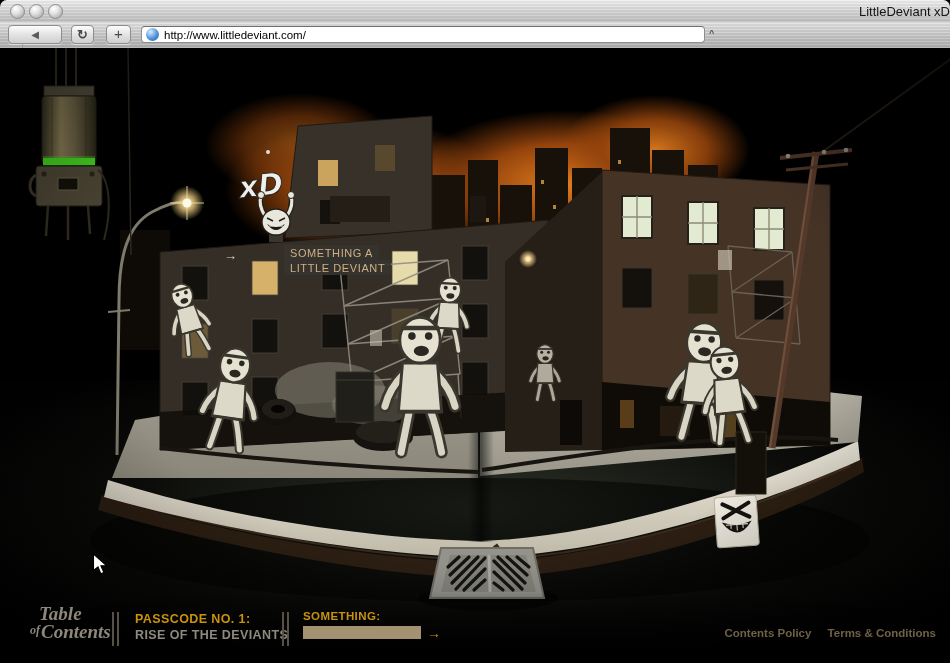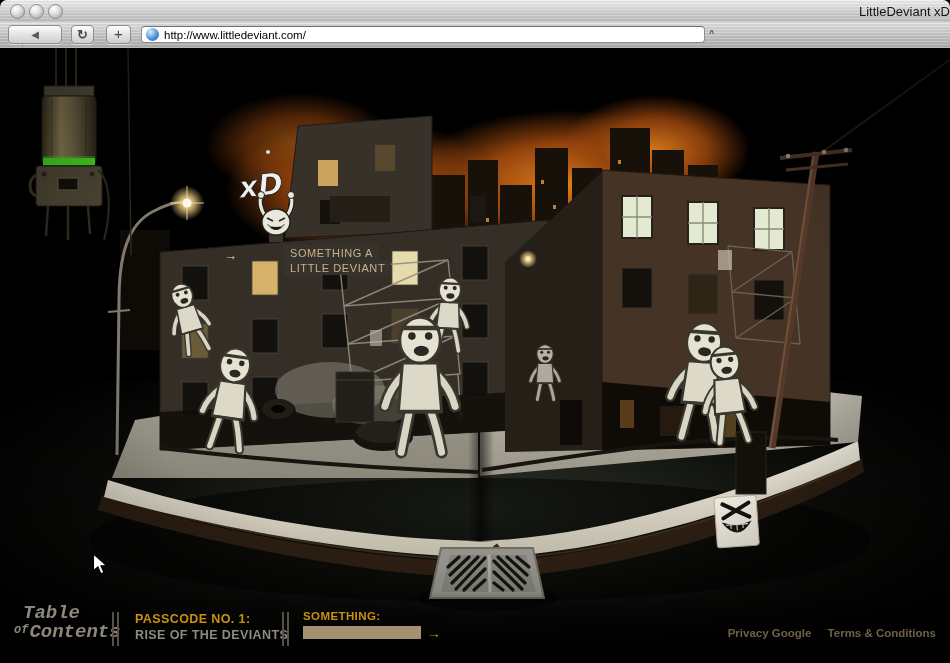--- a/index.html
+++ b/index.html
@@ -47,21 +47,21 @@
   
   .content{position:absolute;left:0;top:48px;width:950px;height:615px;background:#000;}
   .scene{position:absolute;left:0;top:0;}
   .tagline{position:absolute;left:284px;top:197px;z-index:5;}
   .tagline span{display:block;background:rgba(54,52,47,.92);color:#cdb184;
     font-size:11px;font-weight:normal;letter-spacing:.6px;padding:2px 6px 1px;width:max-content;text-align:center;}
   .logo-arrow{position:absolute;left:224px;top:200px;color:#ddd8cc;font-size:13px;z-index:5;}
   
   .footer{position:absolute;left:0;top:0;width:950px;height:663px;pointer-events:none;z-index:8;}
   .footer *{pointer-events:auto;}
-  .toc{position:absolute;left:14px;top:605px;color:#8d887b;font-family:Liberation Mono, monospace;
+  .toc{position:absolute;left:30px;top:605px;color:#8d887b;font-family:Liberation Serif, serif;
     font-style:italic;font-weight:bold;line-height:17px;text-shadow:0 1px 2px #000;}
   .toc .l1{font-size:19px;margin-left:9px;}
   .toc .l2{font-size:19px;}
   .toc .of{font-size:12px;vertical-align:4px;margin-right:1px;}
   .vsep{position:absolute;top:612px;width:7px;height:34px;
     background:linear-gradient(90deg,#565046 0 2px,transparent 2px 5px,#565046 5px 7px);}
   .sep1{left:112px}.sep2{left:282px}
   .chapter{position:absolute;left:135px;top:612px;font-weight:bold;letter-spacing:.4px;}
   .chapter .c1{font-size:12.5px;color:#c8920f;}
   .chapter .c2{font-size:12.5px;color:#8f8a7f;margin-top:2px;}
@@ -414,21 +414,21 @@
       <div class="c1">PASSCODE NO. 1:</div>
       <div class="c2">RISE OF THE DEVIANTS</div>
     </div>
     <div class="vsep sep2"></div>
     <div class="passblock">
       <div class="plabel">SOMETHING:</div>
       <input value="" style="">
     </div>
     <button class="pass-go">→</button>
     <div class="legal">
-      <a href="#">Privacy Google</a>
+      <a href="#">Contents Policy</a>
       <a href="#">Terms &amp; Conditions</a>
     </div>
   </div>
 
   <div class="cursor">
     <svg width="17" height="23" viewBox="0 0 17 23">
       <path d="M1.5,1 L1.5,17.5 L6,13.8 L8.8,20.8 L11.8,19.4 L8.9,12.7 L14.5,12.7 Z" fill="#fff" stroke="#000" stroke-width="1.1"></path>
     </svg>
   </div>
 </div>

